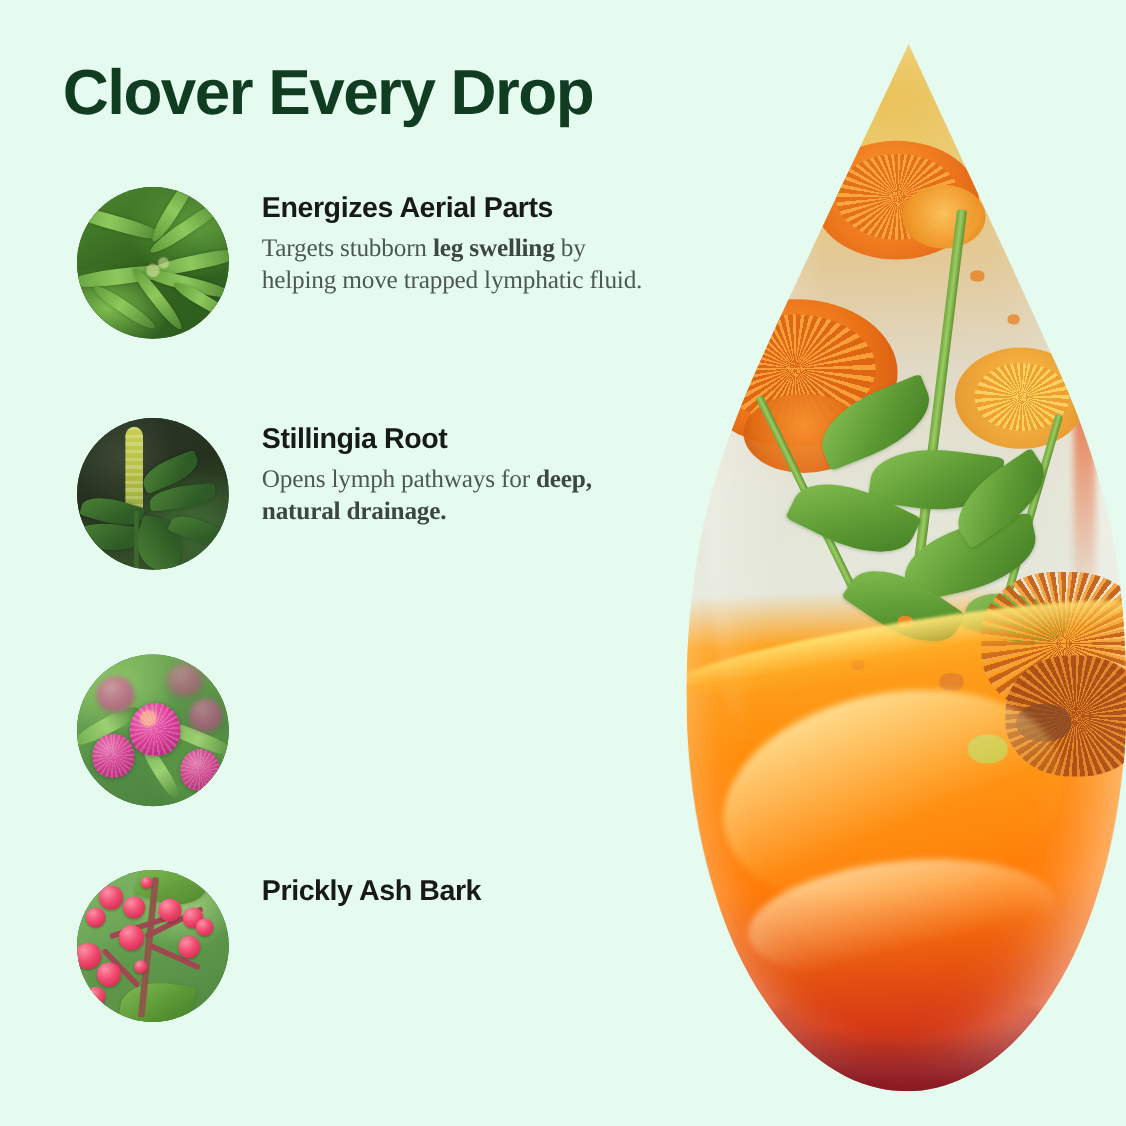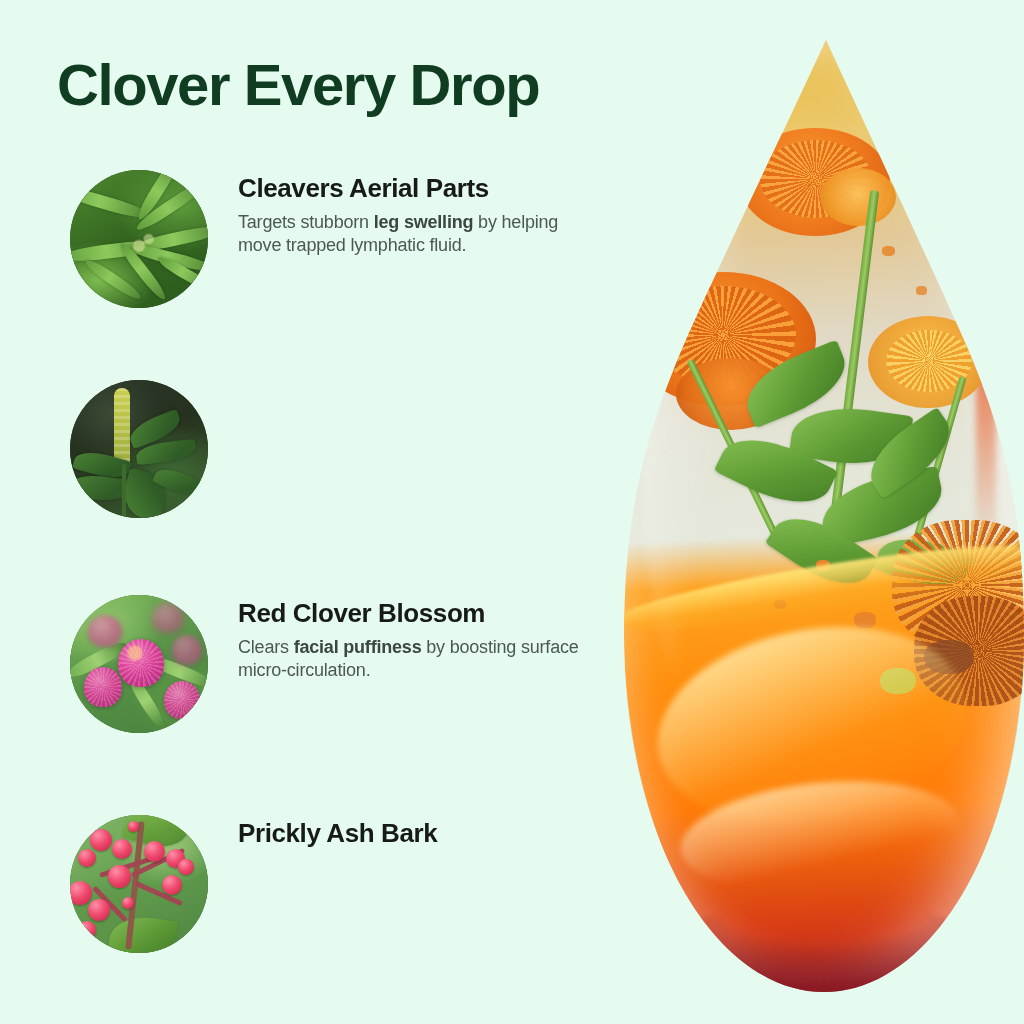--- a/index.html
+++ b/index.html
@@ -26,21 +26,21 @@
     position:absolute;
     left:70px;
     width:560px;
     display:flex;
     align-items:flex-start;
     gap:30px;
   }
   .ingredient[data-idx="0"]{ top:170px; }
   .ingredient[data-idx="1"]{ top:380px; }
   .ingredient[data-idx="2"]{ top:595px; }
-  .ingredient[data-idx="3"]{ top:815px; }
+  .ingredient[data-idx="3"]{ top:791px; }
 
   .thumb{
     flex:0 0 138px;
     width:138px; height:138px;
     border-radius:50%;
     overflow:hidden;
     position:relative;
     background:#2f5a2a;
   }
   .thumb .layer{ position:absolute; inset:0; }
@@ -131,25 +131,26 @@
   .txt{ padding-top:4px; }
   .ing-name{
     font-size:26px;
     font-weight:bold;
     color:#171a17;
     letter-spacing:-.4px;
     line-height:1.15;
     margin-bottom:7px;
   }
   .ing-desc{
-    font-size:18px;
+    font-size:23px;
     color:#4d5853;
     line-height:1.28;
     letter-spacing:-.2px;
     max-width:350px;
+    font-family:Liberation Serif, serif;
   }
   .ing-desc b{ color:#3c4742; font-weight:bold; }
 
   
   #drop-wrap{
     position:absolute;
     left:598px; top:0;
     width:440px; height:1024px;
     overflow:hidden;
   }
@@ -273,56 +274,56 @@
     <div class="blade" style="left:52px;top:12px;width:74px;height:12px;transform:rotate(-58deg);"></div>
     <div class="blade" style="left:60px;top:30px;width:82px;height:12px;transform:rotate(-34deg);"></div>
     <div class="blade" style="left:62px;top:62px;width:92px;height:13px;transform:rotate(-12deg);"></div>
     <div class="blade" style="left:58px;top:82px;width:86px;height:12px;transform:rotate(14deg);"></div>
     <div class="blade" style="left:38px;top:96px;width:70px;height:11px;transform:rotate(52deg);"></div>
     <div class="blade" style="left:10px;top:104px;width:66px;height:11px;transform:rotate(34deg);"></div>
     <div class="blade" style="left:84px;top:98px;width:62px;height:11px;transform:rotate(30deg);"></div>
     <div class="layer" style="background:radial-gradient(circle at 50% 55%, rgba(230,235,170,.55) 0 5px, transparent 7px), radial-gradient(circle at 57% 50%, rgba(232,238,176,.5) 0 4px, transparent 6px);"></div>
   </div>
   <div class="txt">
-    <div class="ing-name">Cleavers Aerial Parts</div>
+    <div class="ing-name">Energizes Aerial Parts</div>
     <div class="ing-desc">Targets stubborn <b>leg swelling</b> by helping move trapped lymphatic fluid.</div>
   </div>
 </div>
 
 <div class="ingredient" data-idx="1">
   <div class="thumb" aria-label="stillingia plant with pale flower spike">
     <div class="layer t2-bg"></div>
     <div class="spike"></div>
     <div class="dleaf" style="left:58px;top:38px;width:54px;height:22px;transform:rotate(-22deg);"></div>
     <div class="dleaf" style="left:66px;top:62px;width:60px;height:20px;transform:rotate(-6deg);"></div>
     <div class="dleaf" style="left:4px;top:74px;width:56px;height:22px;transform:rotate(16deg);"></div>
     <div class="dleaf" style="left:-2px;top:96px;width:62px;height:24px;transform:rotate(8deg);"></div>
     <div class="dleaf" style="left:52px;top:94px;width:46px;height:42px;transform:rotate(-76deg);"></div>
     <div class="dleaf" style="left:84px;top:92px;width:48px;height:20px;transform:rotate(24deg);"></div>
     <div class="stemline" style="left:52px;top:84px;width:4px;height:54px;background:#3d6b2c;"></div>
+  </div>
+  <div class="txt">
+    <div class="ing-name">Stillingia Root</div>
+    <div class="ing-desc">Opens lymph pathways for <b>deep, natural drainage.</b></div>
   </div>
 </div>
 
 <div class="ingredient" data-idx="2">
   <div class="thumb" aria-label="magenta red clover blossoms in a field">
     <div class="layer t3-bg"></div>
     <div class="gblade" style="left:-6px;top:58px;width:66px;height:14px;transform:rotate(-28deg);"></div>
     <div class="gblade" style="left:74px;top:70px;width:72px;height:13px;transform:rotate(22deg);"></div>
     <div class="gblade" style="left:46px;top:100px;width:60px;height:12px;transform:rotate(58deg);"></div>
     <div class="clover" style="left:48px;top:44px;width:46px;height:48px;"></div>
     <div class="clover" style="left:14px;top:72px;width:38px;height:40px;opacity:.95;"></div>
     <div class="clover" style="left:94px;top:86px;width:36px;height:38px;opacity:.9;"></div>
     <div class="clover" style="left:18px;top:20px;width:34px;height:32px;opacity:.6;filter:blur(2px);"></div>
     <div class="clover" style="left:82px;top:8px;width:32px;height:30px;opacity:.5;filter:blur(3px);"></div>
     <div class="clover" style="left:102px;top:40px;width:30px;height:30px;opacity:.55;filter:blur(2.5px);"></div>
     <div class="layer" style="background:radial-gradient(circle at 47% 42%, rgba(255,225,120,.5) 0 6px, transparent 9px);"></div>
-  </div>
-  <div class="txt">
-    <div class="ing-name">Red Clover Blossom</div>
-    <div class="ing-desc">Clears <b>facial puffiness</b> by boosting surface micro-circulation.</div>
   </div>
 </div>
 
 <div class="ingredient" data-idx="3">
   <div class="thumb" aria-label="pink prickly ash berries on a branch">
     <div class="layer t4-bg"></div>
     <div class="leaf" style="left:56px;top:-8px;width:62px;height:40px;transform:rotate(18deg);opacity:.85;"></div>
     <div class="leaf" style="left:40px;top:102px;width:66px;height:40px;transform:rotate(8deg);opacity:.85;"></div>
     <div class="stemline" style="left:62px;top:6px;width:6px;height:128px;background:#8d5a4a;transform:rotate(6deg);"></div>
     <div class="stemline" style="left:30px;top:58px;width:60px;height:5px;transform:rotate(-18deg);"></div>

